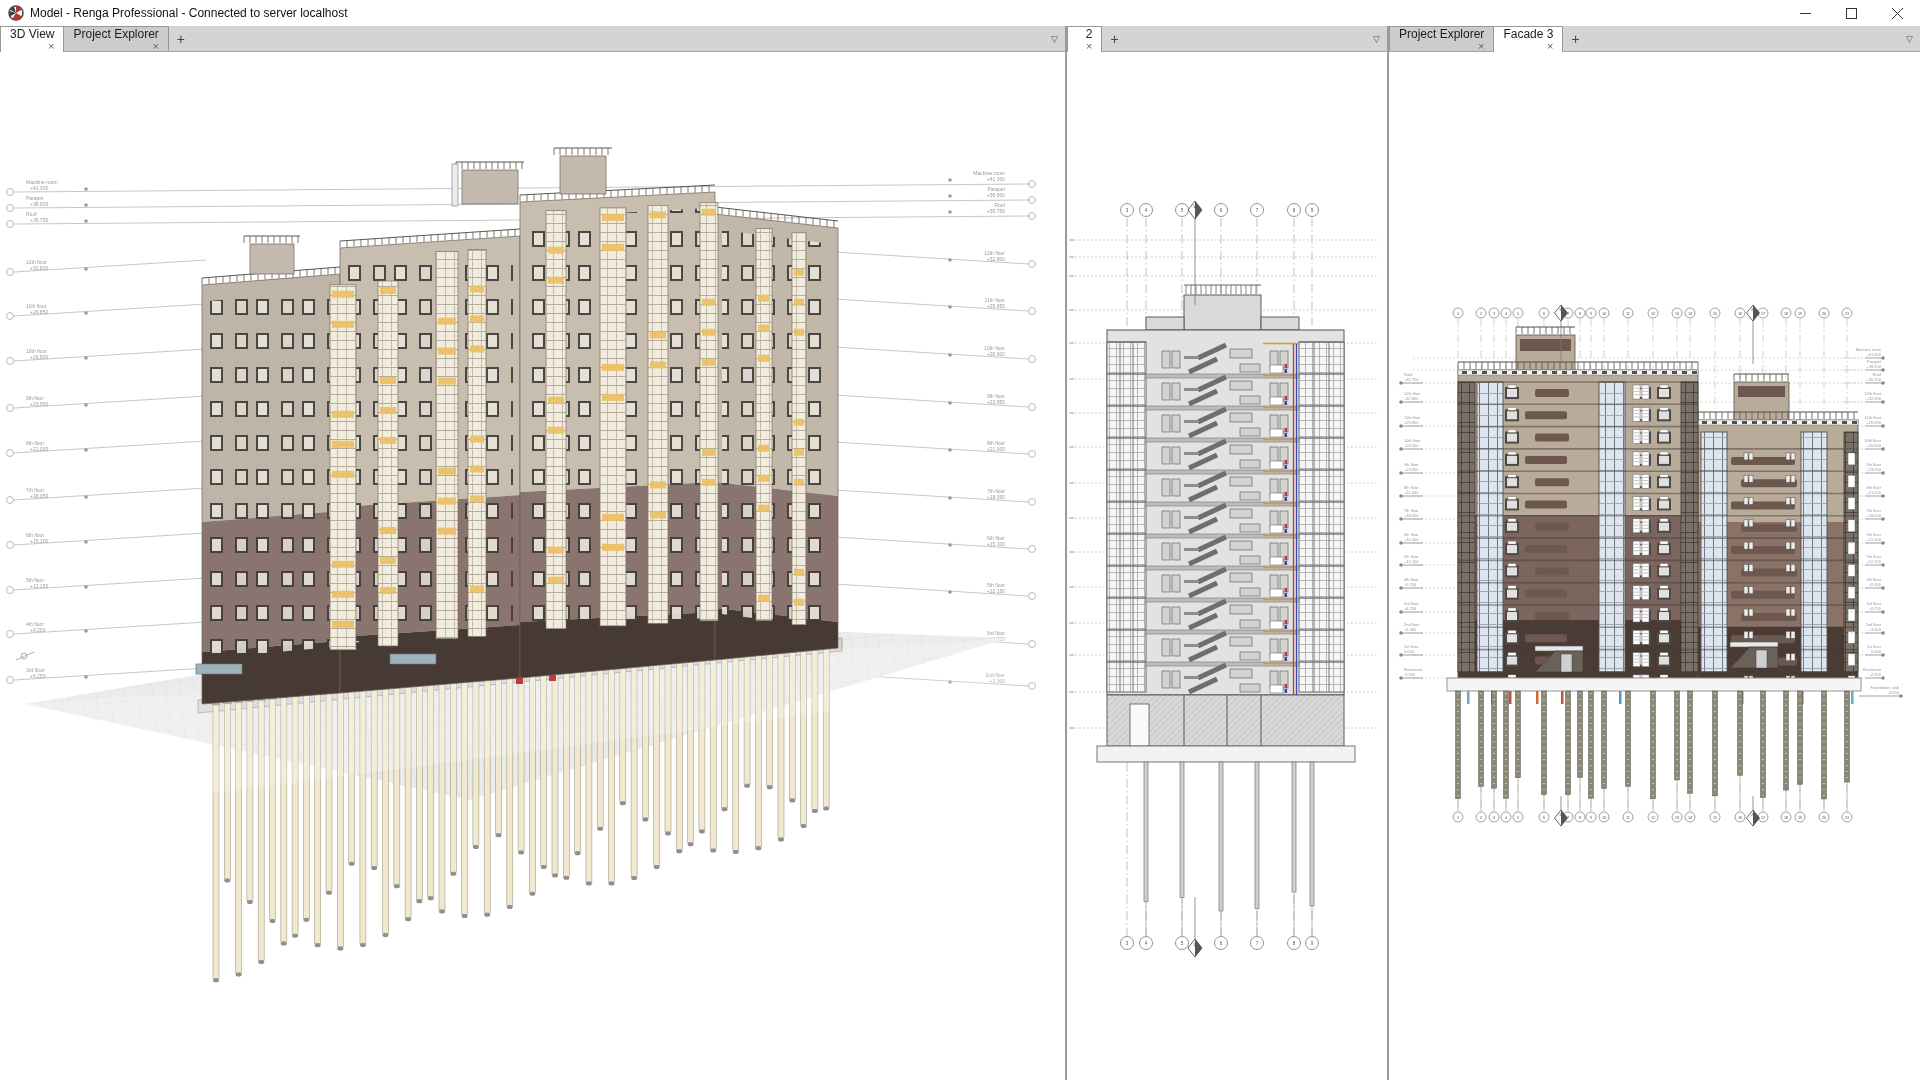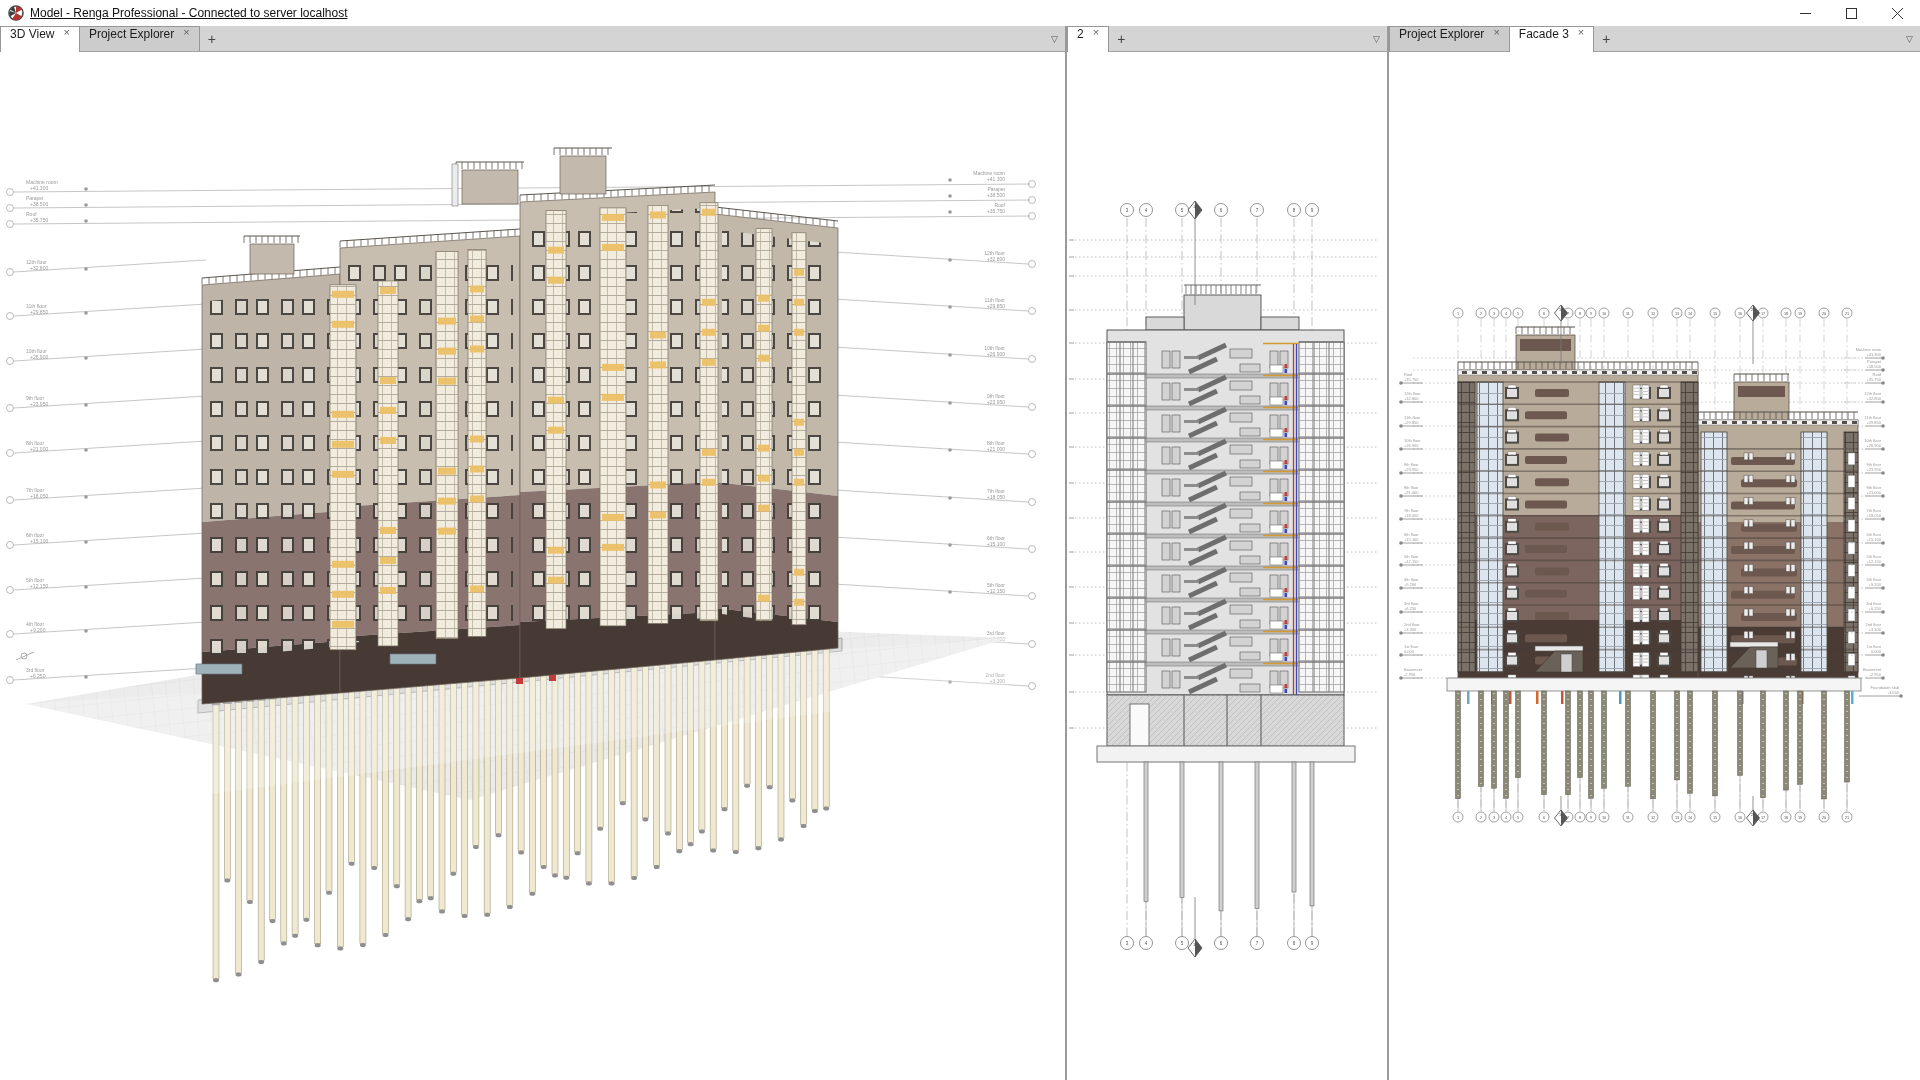--- a/index.html
+++ b/index.html
@@ -1,26 +1,26 @@
 <!DOCTYPE html>
 <html><head>
 <meta charset="utf-8">
 <style>
   html,body{margin:0;padding:0;width:1920px;height:1080px;overflow:hidden;background:#fff;
     font-family:"Liberation Sans",sans-serif;-webkit-font-smoothing:antialiased;}
   .titlebar{height:26px;display:flex;align-items:center;background:#ffffff;}
   .titlebar .logo{width:16px;height:16px;margin:0 6px 0 8px;display:inline-block;}
-  .titlebar .title{font-size:12px;color:#111;text-decoration:underline;}
+  .titlebar .title{font-size:12px;color:#111;}
   .wctrl{margin-left:auto;display:flex;height:26px;}
   .wbtn{width:46px;height:26px;display:flex;align-items:center;justify-content:center;cursor:default;}
   .tabsrow{display:flex;height:26px;}
   .tabstrip{display:flex;align-items:flex-end;background:#d4d4d4;border-bottom:1px solid #a2a2a2;box-sizing:border-box;height:26px;}
   .tabstrip.b{border-right:2px solid #9a9a9a;}
-  .tab{display:flex;align-items:flex-start;height:25px;box-sizing:border-box;padding:0 9px;font-size:12px;color:#1c1c1c;
-    background:#cccccc;border:1px solid #979797;border-bottom:none;margin-right:-1px;white-space:nowrap;}
+  .tab{display:flex;align-items:flex-end;height:25px;box-sizing:border-box;padding:0 9px;font-size:12px;color:#1c1c1c;
+    background:#cccccc;border:1px solid #979797;border-bottom:none;margin-right:-1px;white-space:nowrap;flex-direction:column;}
   .tab.active{background:#ffffff;height:26px;margin-bottom:-1px;}
   .tab .x{margin-left:9px;color:#666;font-size:11px;line-height:1;}
   .addtab{font-size:14px;color:#444;padding:0 9px;align-self:center;}
   .ovf{margin-left:auto;align-self:center;color:#555;font-size:9px;padding-right:7px;}
   .panes{display:flex;height:1028px;}
   .pane{background:#fff;box-sizing:border-box;position:relative;}
   .pane.b{border-right:2px solid #9a9a9a;}
   svg{display:block;}
   text{font-family:"Liberation Sans",sans-serif;}
 </style>

